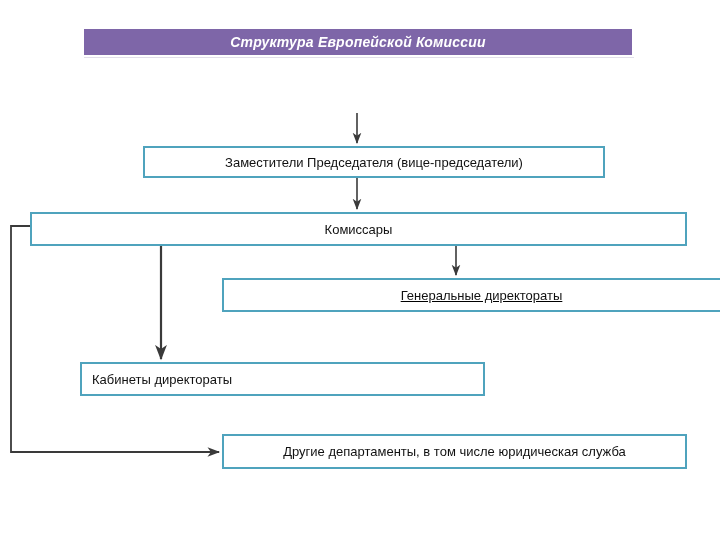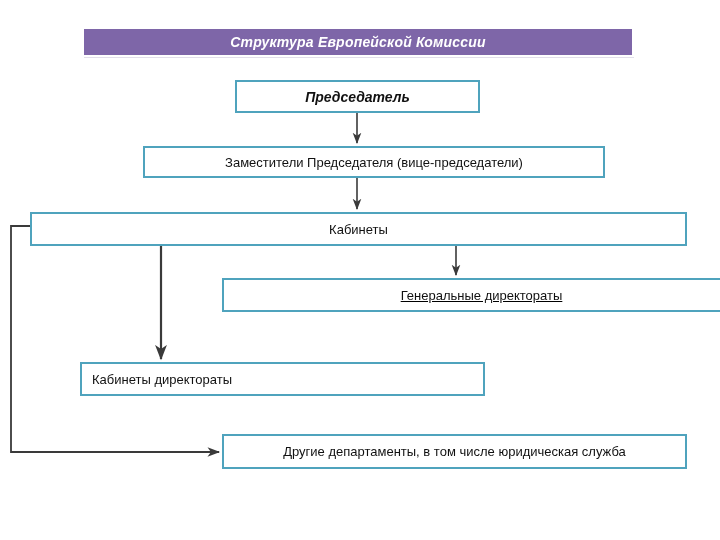--- a/index.html
+++ b/index.html
@@ -109,30 +109,27 @@
 
     <line x1="357" y1="178" x2="357" y2="209" stroke="#3A3A3A" stroke-width="1.6" marker-end="url(#arrowhead)"></line>
 
     <line x1="456" y1="246" x2="456" y2="275" stroke="#3A3A3A" stroke-width="1.6" marker-end="url(#arrowhead)"></line>
 
     <line x1="161" y1="246" x2="161" y2="359" stroke="#3A3A3A" stroke-width="2.2" marker-end="url(#arrowhead)"></line>
 
     <polyline points="30,226 11,226 11,452 219,452" fill="none" stroke="#3A3A3A" stroke-width="1.8" marker-end="url(#arrowhead)"></polyline>
   </svg>
 
-  <div id="node-chairman" class="node center bold-italic">
-    <span class="node-label">Председатель</span>
-  </div>
 
   <div id="node-deputies" class="node center">
     <span class="node-label">Заместители Председателя (вице-председатели)</span>
   </div>
 
   <div id="node-commissioners" class="node center">
-    <span class="node-label">Кабинеты</span>
+    <span class="node-label">Комиссары</span>
   </div>
 
   <div id="node-directorates" class="node center">
     <span class="node-label">Генеральные директораты</span>
   </div>
 
   <div id="node-cabinets" class="node left">
     <span class="node-label">Кабинеты директораты</span>
   </div>
 

